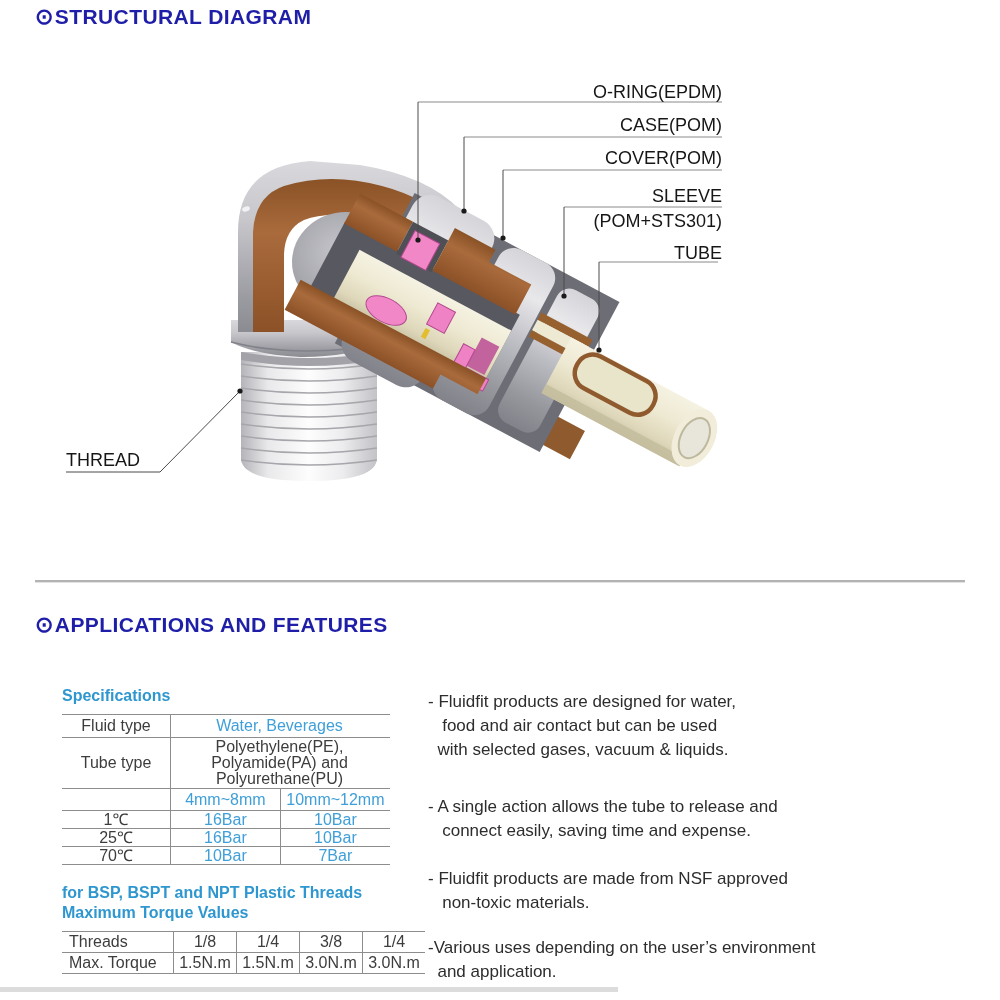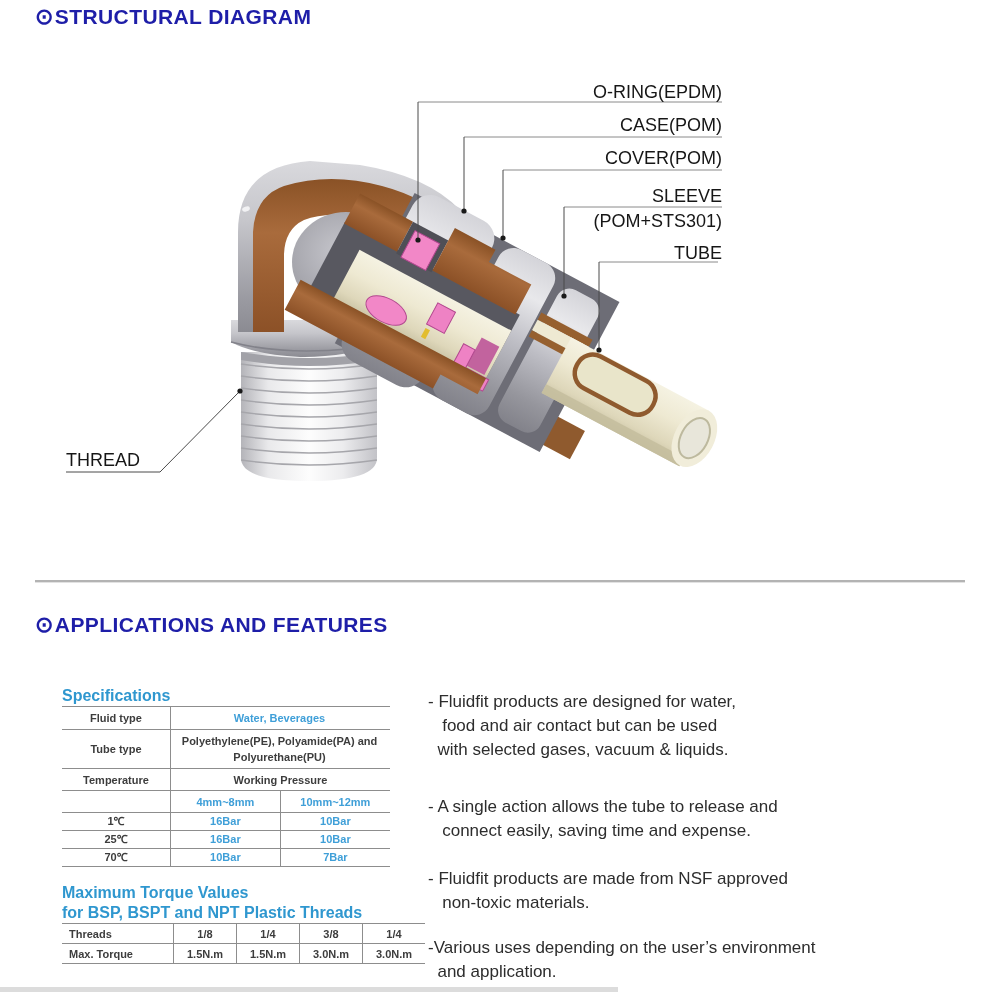--- a/index.html
+++ b/index.html
@@ -14,22 +14,22 @@
   .dlabel{position:absolute;right:278px;font-size:18px;color:#161616;
           text-align:right;white-space:nowrap;line-height:19px;}
   .thread-label{position:absolute;left:66px;top:450px;font-size:18px;color:#161616;}
   
   .divider{position:absolute;left:35px;top:580px;width:930px;height:2px;
            background:#b3b3b3;border-bottom:1px solid #e2e2e2;}
   .bottom-strip{position:absolute;left:0;top:987px;width:618px;height:5px;background:#dcdcdc;}
   
   .spec-wrap{position:absolute;left:62px;top:686px;width:332px;}
   .tbl-title{font-size:16px;font-weight:bold;color:#2f97cf;line-height:20px;}
-  table{border-collapse:collapse;table-layout:fixed;width:328px;margin-top:0;
-        font-size:11px;color:#3d3d3d;font-weight:bold;}
+  table{border-collapse:collapse;table-layout:fixed;width:328px;margin-top:8px;
+        font-size:16px;color:#3d3d3d;}
   table{border-top:1px solid #8d8d8d;}
   td{border-bottom:1px solid #8d8d8d;padding:1px 4px;text-align:center;vertical-align:middle;
      overflow:hidden;}
   td.lab{width:100px;border-right:1px solid #8d8d8d;}
   td.c1{width:112px;}
   td.c2{width:104px;}
   td.vsep{border-right:1px solid #8d8d8d;}
   .blue{color:#3f9fd8;text-align:center;}
   .left{text-align:center;padding-left:2px;}
   tr.h21 td{height:20px;}
@@ -204,24 +204,20 @@
     <tbody>
         <tr class="h21">
       <td class="lab">Fluid type</td>
       <td colspan="2" class="blue left">Water, Beverages</td>
     </tr>
     <tr class="h38">
       <td class="lab">Tube type</td>
       <td colspan="2" class="left">Polyethylene(PE), Polyamide(PA) and Polyurethane(PU)</td>
     </tr>
     <tr class="h20">
-      <td class="lab">Temperature</td>
-      <td colspan="2">Working Pressure</td>
-    </tr>
-    <tr class="h20">
       <td class="lab"></td>
       <td class="c1 vsep blue">4mm~8mm</td>
       <td class="c2 blue">10mm~12mm</td>
     </tr>
     <tr class="h17">
       <td class="lab">1℃</td>
       <td class="c1 vsep blue">16Bar</td>
       <td class="c2 blue">10Bar</td>
     </tr>
     <tr class="h17">
@@ -232,22 +228,22 @@
     <tr class="h17">
       <td class="lab">70℃</td>
       <td class="c1 vsep blue">10Bar</td>
       <td class="c2 blue">7Bar</td>
     </tr>
   </tbody>
     </table>
 </div>
 
 <div class="torque-wrap">
+  <div class="tbl-title">for BSP, BSPT and NPT Plastic Threads</div>
   <div class="tbl-title">Maximum Torque Values</div>
-  <div class="tbl-title">for BSP, BSPT and NPT Plastic Threads</div>
   <table>
     <tbody>
         <tr>
       <td class="lab">Threads</td>
       <td class="n vsep">1/8</td>
       <td class="n vsep">1/4</td>
       <td class="n vsep">3/8</td>
       <td class="n">1/4</td>
     </tr>
     <tr>

